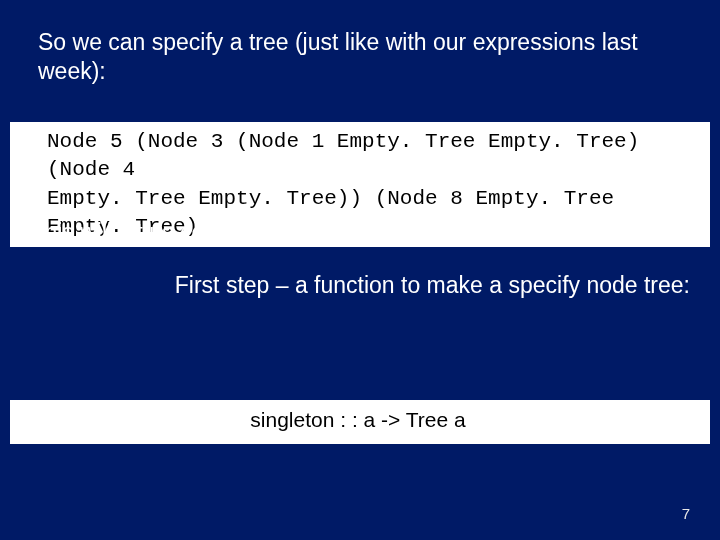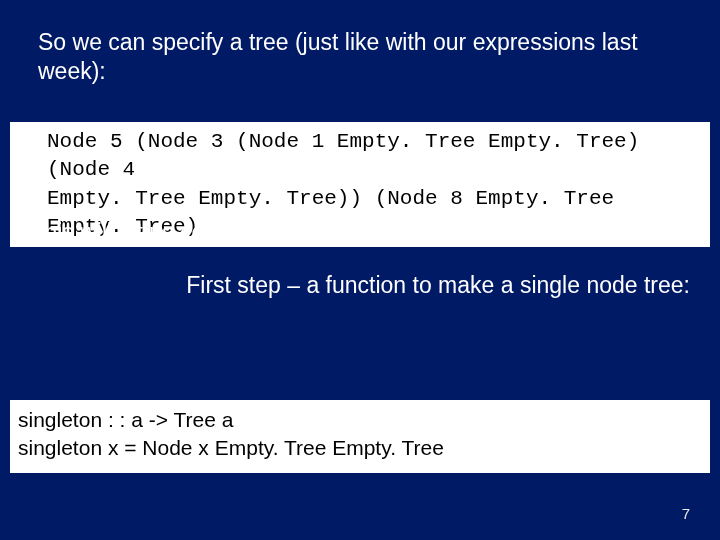--- a/index.html
+++ b/index.html
@@ -53,20 +53,21 @@
     position: absolute;
     left: 10px;
     right: 10px;
     background: #ffffff;
     color: #000000;
     font-family: Verdana, Geneva, sans-serif;
     font-size: 21px;
     line-height: 1.35;
     padding: 6px 12px 10px 8px;
     box-sizing: border-box;
+    text-align: center;
   }
   .code2 { top: 400px; }
   .pagenum {
     position: absolute;
     bottom: 18px;
     right: 30px;
     font-size: 15px;
     color: #e8e8e8;
   }
 </style>
@@ -78,23 +79,22 @@
   <div class="intro">So we can specify a tree (just like with our expressions last week):</div>
 
   <div class="codeblock code1">
     <div>Node 5 (Node 3 (Node 1 Empty. Tree Empty. Tree) (Node 4</div>
     <div>Empty. Tree Empty. Tree)) (Node 8 Empty. Tree Empty. Tree)</div>
   </div>
 
   <div class="mid">
     <div>This will let us code an insert function, just like in data structures.</div>
     <div class="gap"></div>
-    <div>First step – a function to make a single node tree:</div>
+    <div>First step – a function to make a specify node tree:</div>
   </div>
 
   <div class="codeblock2 code2">
     <div>singleton : : a -&gt; Tree a</div>
-    <div>singleton x = Node x Empty. Tree Empty. Tree</div>
   </div>
 
   <div class="pagenum">7</div>
 
 </div>
 
 </body></html>

